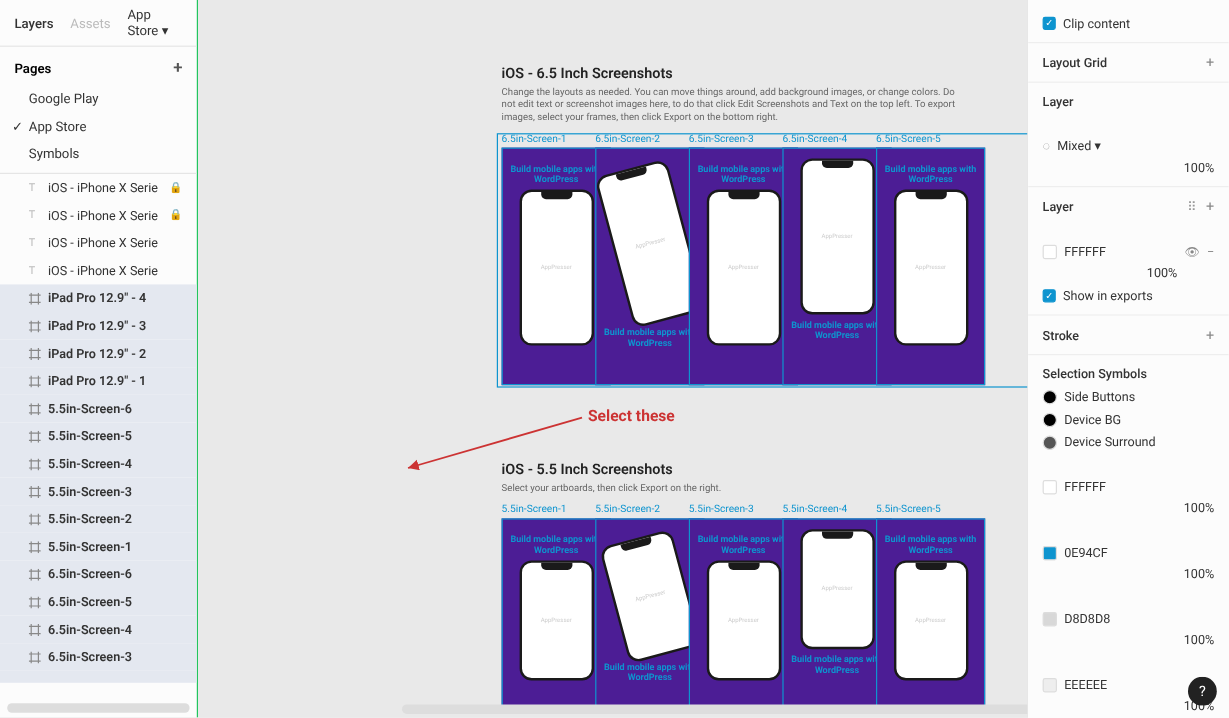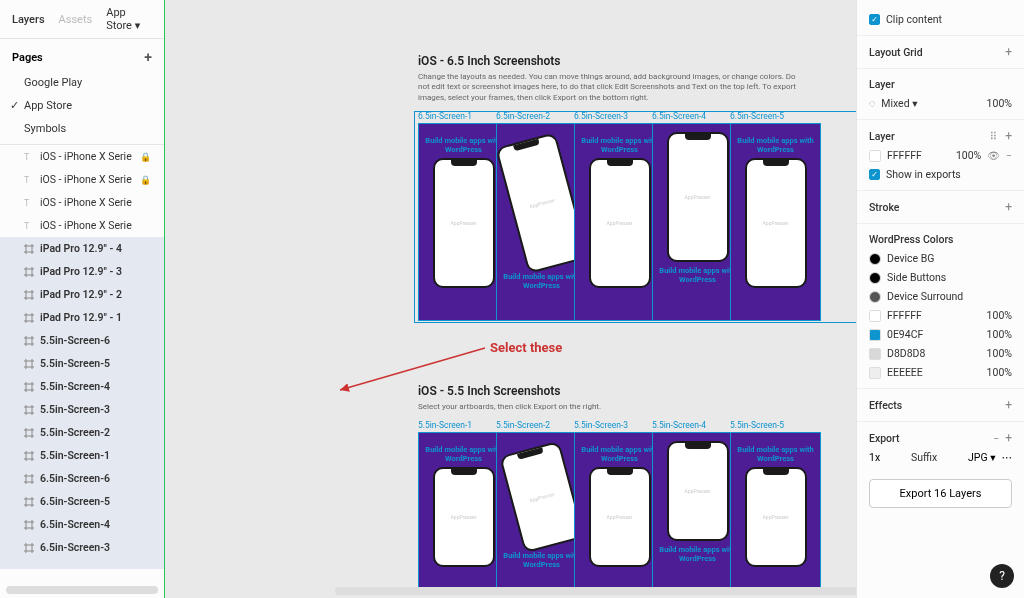--- a/index.html
+++ b/index.html
@@ -48,21 +48,21 @@
 .rp-sec { padding: 6px 12px; border-bottom: 1px solid #eee; }
 .rp-row { display: flex; align-items: center; gap: 6px; padding: 3px 0; }
 .rp-row .label { flex: 1; color: #333; }
 .rp-row.header .label { font-weight: 500; }
 .rp-plus { margin-left: auto; color: #888; font-size: 12px; }
 .rp-grid-dots { margin-left: auto; display: inline-block; letter-spacing: 2px; color: #999; }
 .chk { width: 11px; height: 11px; border: 1px solid #bbb; border-radius: 2px; flex-shrink: 0; display: inline-flex; align-items: center; justify-content: center; font-size: 8px; color: #fff; }
 .chk.on { background: #0e94cf; border-color: #0e94cf; }
 .swatch { width: 12px; height: 12px; border-radius: 50%; flex-shrink: 0; border: 1px solid #ddd; }
 .swatch.sq { border-radius: 2px; }
-.pct { color: #333; }
+.pct { color: #333; margin-top: 36px; }
 .eye { color: #888; font-size: 10px; }
 .minus { color: #888; }
 .muted { color: #bbb; }
 
 .export-btn { margin: 6px 12px; padding: 7px; border: 1px solid #ccc; border-radius: 4px; text-align: center; font-size: 11px; background: #fff; cursor: pointer; }
 .fab { position: absolute; bottom: 10px; right: 10px; width: 24px; height: 24px; border-radius: 50%; background: #222; color: #fff; display: flex; align-items: center; justify-content: center; font-size: 12px; }
 
 .scrollbar-h { height: 8px; background: #ddd; border-radius: 4px; }
 </style>
 </head>
@@ -365,30 +365,30 @@
     </div>
   </div>
   <div class="rp-sec">
     <div class="rp-row header">
       <span class="label muted">Stroke</span>
       <span class="rp-plus">+</span>
     </div>
   </div>
   <div class="rp-sec">
     <div class="rp-row header">
-        <span class="label">WordPress Colors</span>
+        <span class="label">Selection Symbols</span>
       </div>
     <div id="selcolors">
+        <div class="rp-row">
+          <span class="swatch" style="background:#000000"></span>
+          <span class="label">Side Buttons</span>
+        </div>
         <div class="rp-row">
           <span class="swatch" style="background:#000000"></span>
           <span class="label">Device BG</span>
-        </div>
-        <div class="rp-row">
-          <span class="swatch" style="background:#000000"></span>
-          <span class="label">Side Buttons</span>
         </div>
         <div class="rp-row">
           <span class="swatch" style="background:#555555"></span>
           <span class="label">Device Surround</span>
         </div>
         <div class="rp-row">
           <span class="swatch sq" style="background:#FFFFFF"></span>
           <span class="label">FFFFFF</span>
           <span class="pct">100%</span>
         </div>

